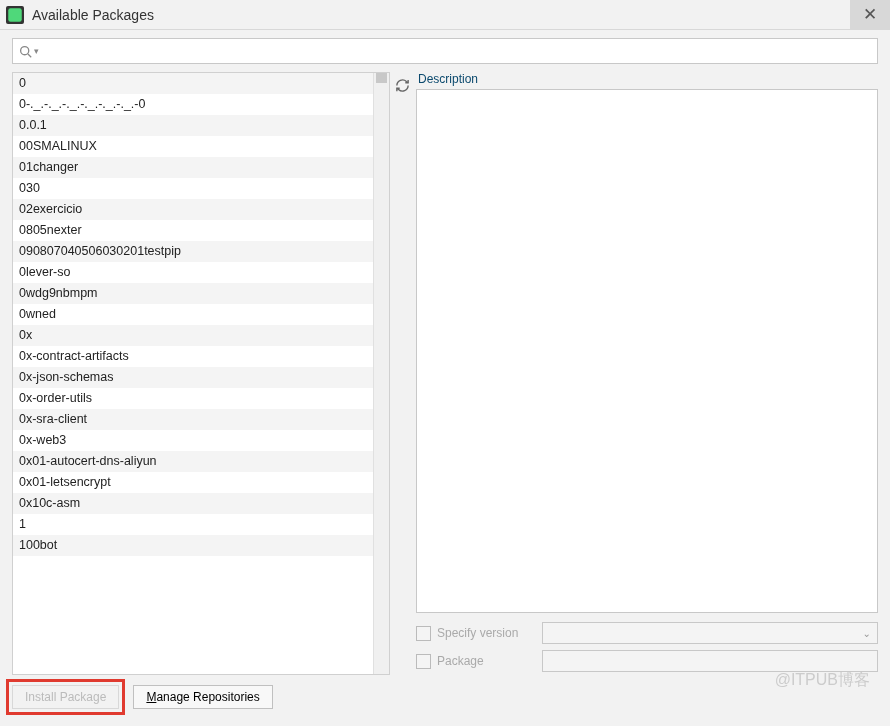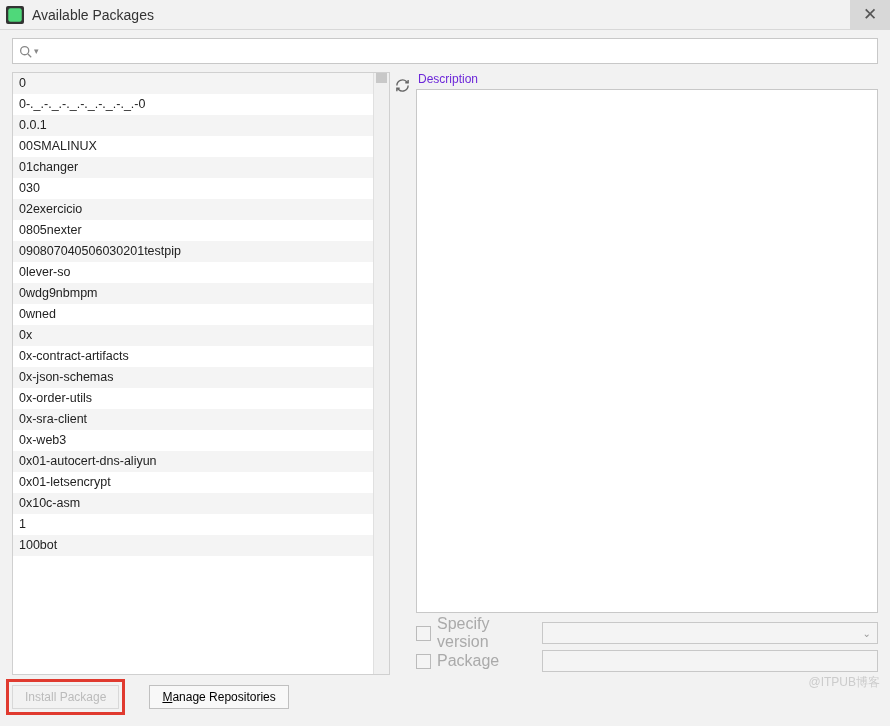--- a/index.html
+++ b/index.html
@@ -149,21 +149,21 @@
       font-size: 14px;
     }
     .right-pane {
       flex: 1;
       display: flex;
       flex-direction: column;
       margin-left: 2px;
     }
     .desc-label {
       font-size: 12px;
-      color: #6d28d9;
+      color: #0c4a6e;
       margin-bottom: 3px;
       padding-left: 2px;
     }
     .desc-box {
       flex: 1;
       border: 1px solid #c8c8c8;
       background: #fff;
     }
     .right-bottom {
       padding-top: 6px;
@@ -174,40 +174,40 @@
       height: 28px;
     }
     .field-row .check {
       width: 15px;
       height: 15px;
       border: 1px solid #bbb;
       background: #f4f4f4;
       margin-right: 6px;
     }
     .field-row .label {
-      font-size: 16px;
+      font-size: 12px;
       color: #aaa;
       width: 105px;
     }
     .field-row .combo, .field-row .input {
       flex: 1;
       height: 22px;
       border: 1px solid #c8c8c8;
       background: #f4f4f4;
       display: flex;
       align-items: center;
       justify-content: flex-end;
       padding: 0 6px;
       font-size: 10px;
       color: #999;
     }
     .bottom-bar {
       padding: 10px 12px;
       display: flex;
-      gap: 24px;
+      gap: 8px;
       align-items: center;
     }
     .install-wrap {
       border: 3px solid #e03a2f;
       padding: 3px;
       margin: -6px 0 -6px -6px;
     }
     .btn {
       height: 24px;
       padding: 0 12px;
@@ -221,23 +221,23 @@
     .btn.disabled {
       color: #bbb;
       background: #f2f2f2;
       border-color: #d8d8d8;
     }
     .btn .underline {
       text-decoration: underline;
     }
     .watermark {
       position: absolute;
-      right: 10px;
+      right: 20px;
       bottom: 35px;
-      font-size: 12px;
+      font-size: 16px;
       color: #ccc;
     }
   </style>
 </head>
 <body>
 
 <div class="titlebar">
   <div class="app-icon">
     <svg viewBox="0 0 16 16" fill="currentColor">
         <rect x="2" y="2" width="12" height="12" rx="2"></rect>

